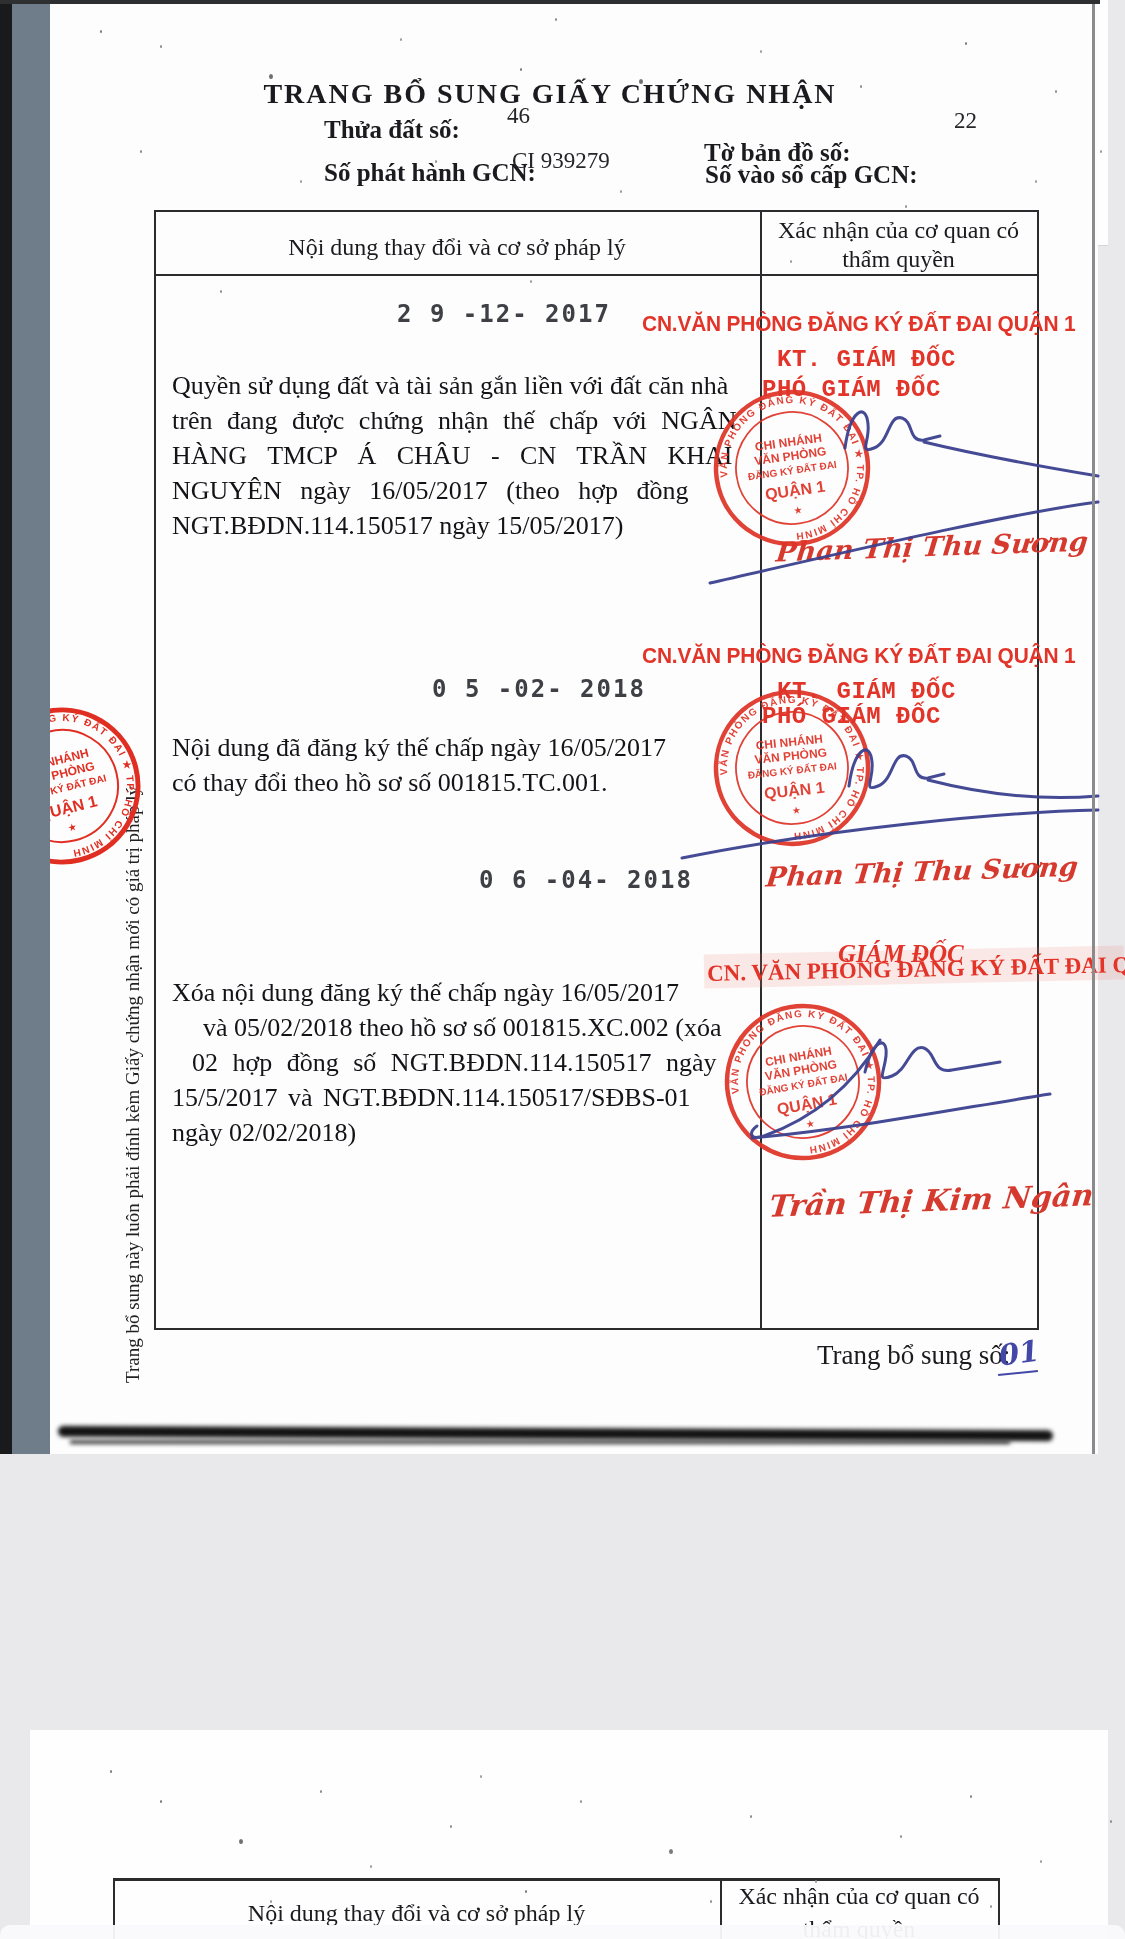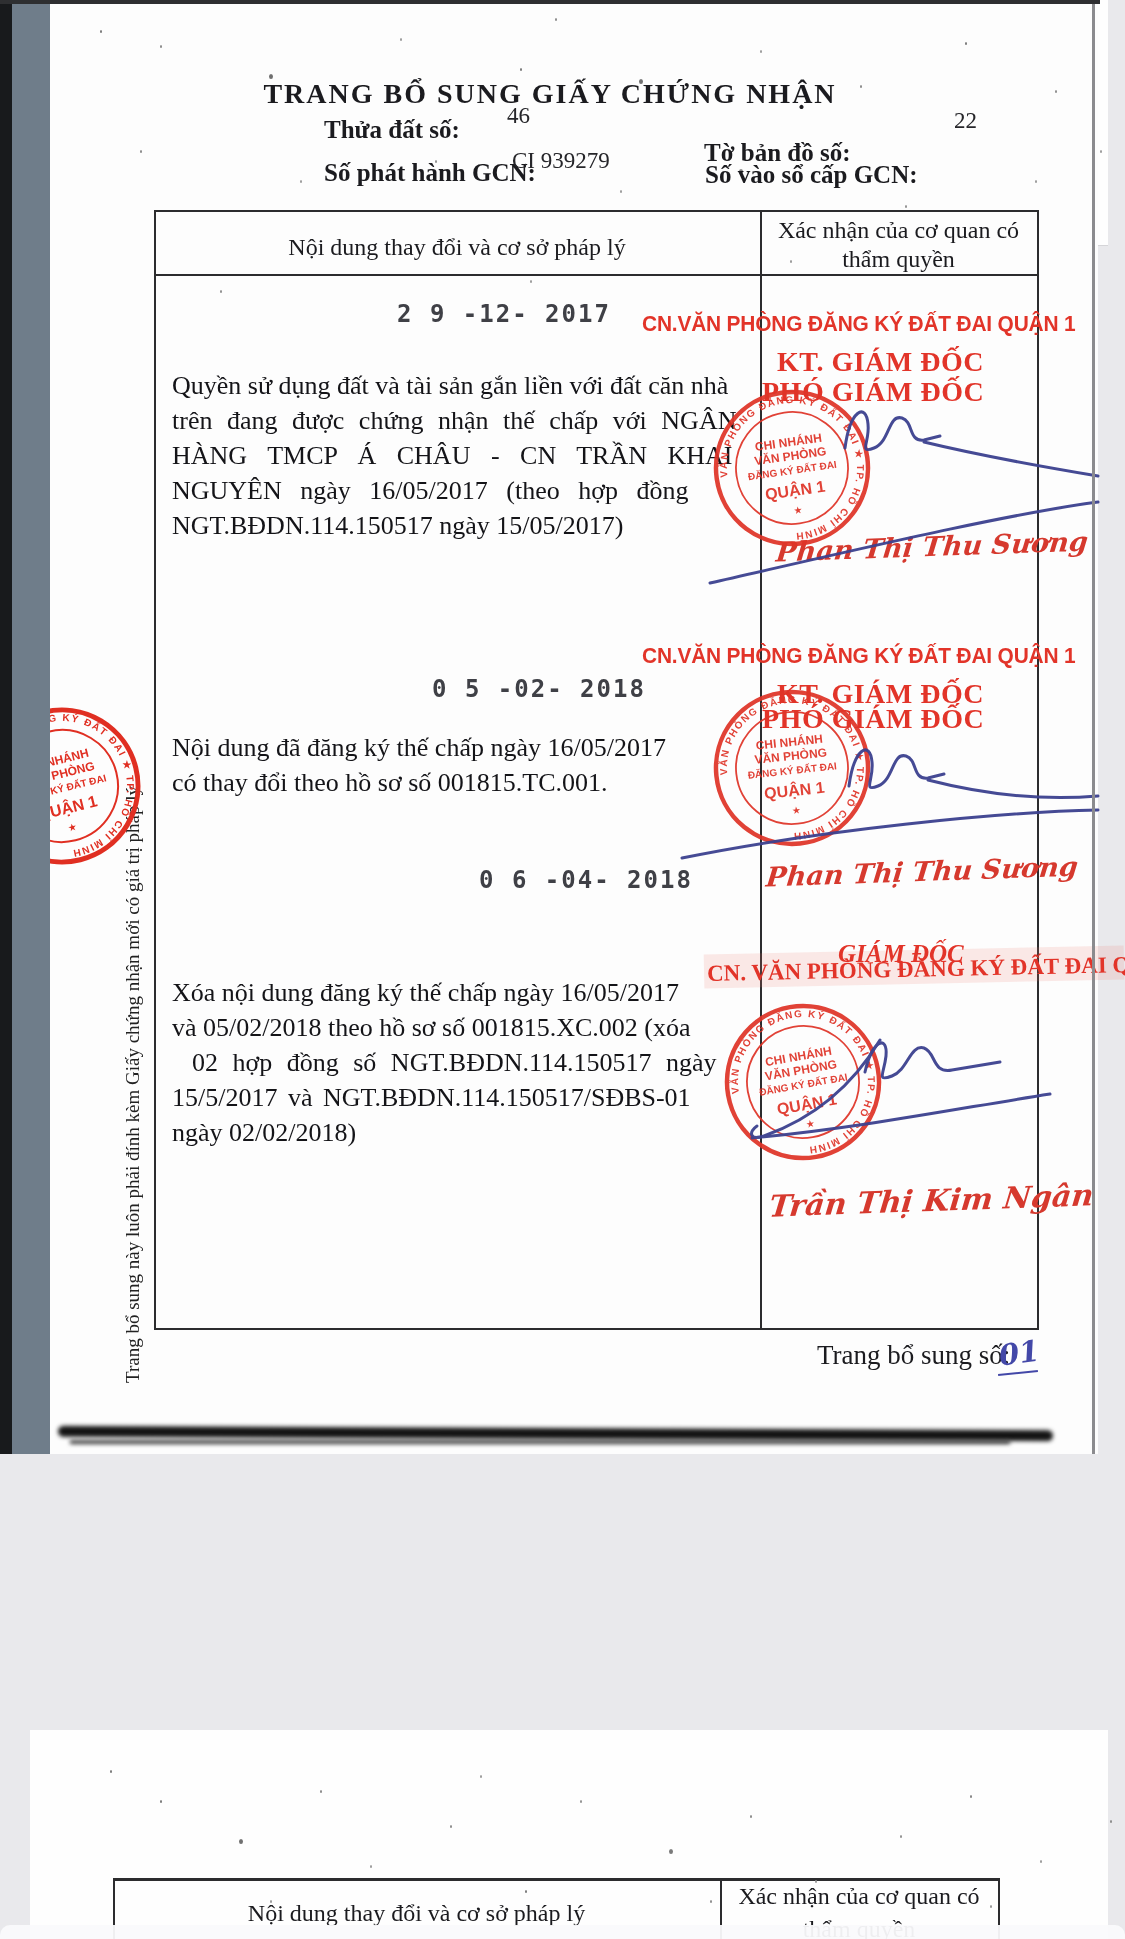--- a/index.html
+++ b/index.html
@@ -30,21 +30,21 @@
   
   .mt-line{z-index:2;}
   .col-header{position:absolute;font-size:24px;text-align:center;z-index:3;}
   .date-stamp{position:absolute;font-family:"DejaVu Sans Mono",monospace;font-weight:bold;
               font-size:24px;letter-spacing:2px;color:#3f4046;z-index:3;filter:blur(.3px);white-space:nowrap;}
   .para{position:absolute;left:172px;width:582px;z-index:3;}
   .para .pline{position:absolute;left:0;font-size:26px;white-space:nowrap;color:#141418;}
   .red{color:#e23429;}
   .auth1{position:absolute;font-family:"Liberation Sans",sans-serif;font-weight:bold;font-size:22px;
          white-space:nowrap;transform:scaleX(.95);transform-origin:left;z-index:4;letter-spacing:-.2px;}
-  .auth2{position:absolute;font-family:Liberation Serif, serif;font-weight:bold;font-size:28px;
+  .auth2{position:absolute;font-family:Liberation Mono, monospace;font-weight:bold;font-size:24px;
          white-space:nowrap;z-index:4;letter-spacing:.5px;}
   .auth-serif{position:absolute;font-family:"Liberation Serif",serif;font-weight:bold;font-size:23px;
          white-space:nowrap;z-index:4;}
   .signer{position:absolute;font-family:"DejaVu Serif",serif;font-style:italic;font-weight:bold;
           color:#d6392e;white-space:nowrap;transform:skewX(-8deg) rotate(-2deg);z-index:5;}
   .pink-wash{position:absolute;left:704px;top:950px;width:420px;height:34px;background:rgba(236,125,112,.16);
              transform:rotate(-1.2deg);z-index:2;}
   .stamp{position:absolute;width:168px;height:168px;z-index:5;opacity:.93;}
   .margin-note{position:absolute;left:122px;top:1383px;width:752px;height:24px;font-size:19px;color:#222;
                transform:rotate(-90deg);transform-origin:0 0;z-index:4;white-space:nowrap;}
@@ -133,21 +133,21 @@
     <div class="pline" style="top:768px;">có thay đổi theo hồ sơ số 001815.TC.001.</div>
   </div>
   <div class="signer" style="left:767px;top:856px;font-size:27px;">Phan Thị Thu Sương</div>
 
   <div class="date-stamp" style="left:479px;top:866px;">0 6 -04- 2018</div>
   <div class="pink-wash"></div>
   <div class="auth-serif red" style="left:707px;top:956px;transform:rotate(-1.2deg);">CN. VĂN PHÒNG ĐĂNG KÝ ĐẤT ĐAI QUẬN</div>
   <div class="auth-serif red" style="left:838px;top:940px;font-size:25px;font-style:italic;">GIÁM ĐỐC</div>
   <div class="para">
     <div class="pline" style="top:978px;">Xóa nội dung đăng ký thế chấp ngày 16/05/2017</div>
-    <div class="pline" style="top:1013px;">và 05/02/2018 theo hồ sơ số 001815.XC.002 (xóa</div>
+    <div class="pline" style="top:1013px;margin-left:31px;">và 05/02/2018 theo hồ sơ số 001815.XC.002 (xóa</div>
     <div class="pline" style="top:1048px;word-spacing:8px;margin-left:20px;">02 hợp đồng số NGT.BĐDN.114.150517 ngày</div>
     <div class="pline" style="top:1083px;word-spacing:4px;">15/5/2017 và NGT.BĐDN.114.150517/SĐBS-01</div>
     <div class="pline" style="top:1118px;">ngày 02/02/2018)</div>
   </div>
   <div class="signer" style="left:770px;top:1183px;font-size:30px;">Trần Thị Kim Ngân</div>
 
   <svg class="stamp" style="left:708px;top:384px;transform:rotate(-8deg);" viewBox="0 0 168 168">
     <circle cx="84" cy="84" r="76" fill="none" stroke="#df3428" stroke-width="4.5"></circle>
     <circle cx="84" cy="84" r="56" fill="none" stroke="#df3428" stroke-width="1.8"></circle>
     <path id="ringA" d="M 19,84 a 65,65 0 1,1 130,0 a 65,65 0 1,1 -130,0" fill="none"></path>

